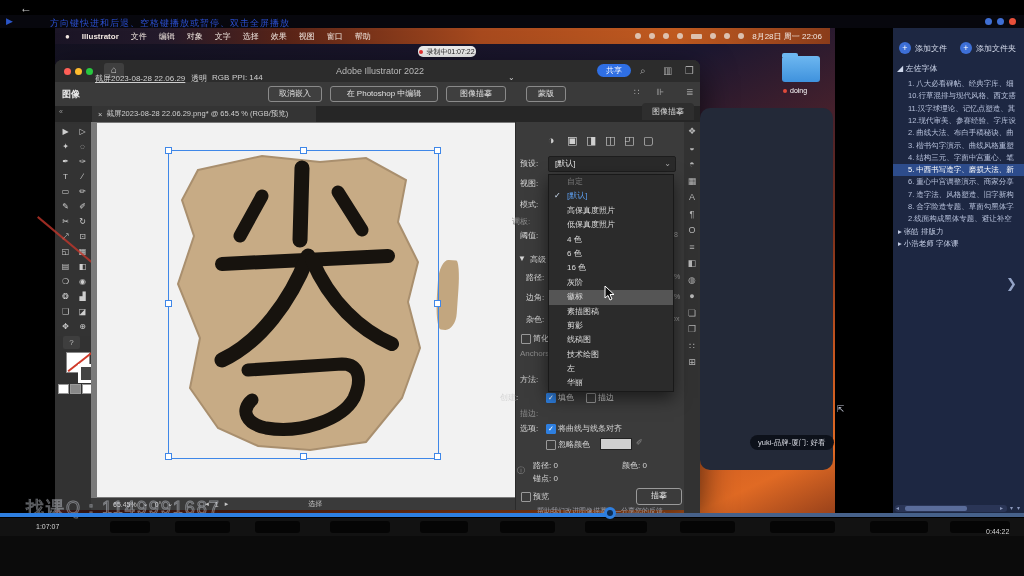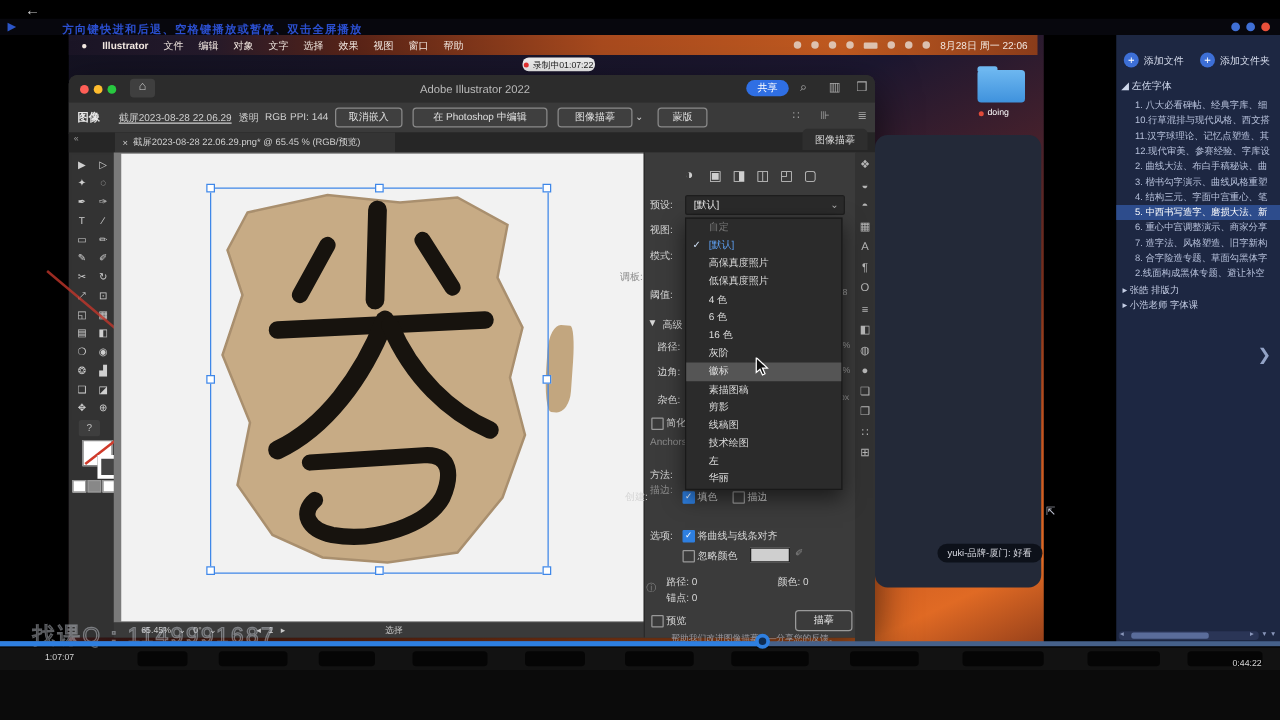--- a/index.html
+++ b/index.html
@@ -4,21 +4,21 @@
 <style>
   html,body{margin:0;padding:0}
   body{width:1024px;height:576px;overflow:hidden;background:#000;position:relative;
        font-family:"Liberation Sans","DejaVu Sans",sans-serif;color:#ddd;}
   .a{position:absolute}
   .nosel{user-select:none}
   
   .back{left:20px;top:1px;font-size:12px;color:#ccc}
   .hintbar{left:0;top:15px;width:1024px;height:13px;background:#07070d}
   .hint-ic{left:6px;top:16px;font-size:9px;color:#2b55c8}
-  .hint-tx{left:50px;top:17px;font-size:9px;font-weight:bold;color:#2b4fd0;letter-spacing:1px}
+  .hint-tx{left:50px;top:17px;font-size:9px;font-weight:normal;color:#2b4fd0;letter-spacing:1px}
   .windot{width:7px;height:7px;border-radius:50%;top:18px}
   
   .wall{left:55px;top:28px;width:780px;height:488px;
         background:linear-gradient(155deg,#141221 0%,#1c1730 38%,#44202c 52%,#7a2f1b 66%,#c3541f 80%,#e06a24 92%,#96401a 100%)}
   .menubar{left:55px;top:28px;width:775px;height:16px;display:flex;align-items:center;
         background:linear-gradient(90deg,#1b1526 0%,#241a2b 14%,#5a2417 30%,#a84a1e 55%,#c05a20 80%,#8a3c1a 100%);
         font-size:8px;color:#f3e9e2}
   .menubar .mi{margin-right:12px;white-space:nowrap}
   .msi{width:6px;height:6px;border-radius:50%;background:#e7ddd4;opacity:.8;margin-left:8px}
   .msi.batt{width:11px;height:5px;border-radius:1px}
@@ -35,21 +35,21 @@
   .tbar{left:55px;top:60px;width:645px;height:22px;background:#2c2c2c;border-radius:7px 7px 0 0;border-bottom:1px solid #222}
   .tl{width:7px;height:7px;border-radius:50%;top:68px}
   .homebtn{left:104px;top:63px;width:20px;height:15px;background:#3f3f3f;border-radius:3px;
            color:#cfcfcf;font-size:10px;text-align:center;line-height:14px}
   .aititle{left:300px;top:66px;width:160px;text-align:center;font-size:9px;color:#b9b9b9}
   .share{left:597px;top:64px;width:34px;height:13px;background:#2f6fe4;border-radius:7px;color:#fff;
          font-size:8px;text-align:center;line-height:13px}
   .tico{top:65px;font-size:10px;color:#a8a8a8}
   .cbar{left:55px;top:82px;width:645px;height:24px;background:#3a3a3a;border-bottom:1px solid #262626}
   .cb-lab{top:88px;font-size:9px;color:#e8e8e8;font-weight:bold}
-  .cb-tx{top:89px;font-size:8px;color:#cfcfcf;white-space:nowrap}
+  .cb-tx{top:73px;font-size:8px;color:#cfcfcf;white-space:nowrap}
   .cb-file{text-decoration:underline}
   .cb-btn{top:86px;height:14px;border:1px solid #8a8a8a;border-radius:3px;font-size:8px;color:#e0e0e0;
           text-align:center;line-height:13px;background:#3f3f3f;white-space:nowrap}
   .cb-ic{top:87px;font-size:9px;color:#9f9f9f}
   .tabrow{left:55px;top:106px;width:645px;height:16px;background:#262626}
   .doctab{left:92px;top:106px;width:218px;height:16px;background:#343434;display:flex;align-items:center;gap:4px;
           padding-left:6px;font-size:7.5px;color:#cfcfcf;white-space:nowrap;overflow:hidden}
   .collapse{left:59px;top:108px;font-size:7px;color:#9a9a9a}
   .tracetab{left:642px;top:103px;width:52px;height:17px;background:#2e2e2e;border-radius:4px 4px 0 0;
             font-size:8px;color:#d8d8d8;text-align:center;line-height:17px}
@@ -322,42 +322,42 @@
 <span class="a pico" style="left:643px">▢</span>
 
 <span class="a plab" style="left:520px;top:158px">预设:</span>
 <div class="a pselect">
   <span>[默认]</span>
   <span class="car">⌄</span>
 </div>
 
 <span class="a plab" style="left:520px;top:178px">视图:</span>
 <span class="a plab" style="left:520px;top:199px">模式:</span>
-<span class="a plab pdim" style="left:496px;top:216px">调板:</span>
+<span class="a plab pdim" style="left:512px;top:216px">调板:</span>
 <span class="a plab" style="left:520px;top:230px">阈值:</span>
 <span class="a pfrag" style="left:674px;top:231px">8</span>
 <span class="a plab" style="left:518px;top:254px">▼</span>
 <span class="a plab" style="left:530px;top:254px">高级</span>
 <span class="a plab" style="left:526px;top:272px">路径:</span>
 <span class="a pfrag" style="left:674px;top:273px">%</span>
 <span class="a plab" style="left:526px;top:292px">边角:</span>
 <span class="a pfrag" style="left:674px;top:293px">%</span>
 <span class="a plab" style="left:526px;top:314px">杂色:</span>
 <span class="a pfrag" style="left:672px;top:315px">px</span>
 <span class="a cbx" style="left:521px;top:334px"></span>
 <span class="a plab" style="left:533px;top:333px">简化</span>
 <span class="a plab pdim" style="left:520px;top:349px">Anchors:</span>
 <span class="a plab" style="left:520px;top:374px">方法:</span>
 
 <span class="a plab" style="left:500px;top:392px">创建:</span>
 <span class="a cbx on" style="left:546px;top:393px">✓</span>
 <span class="a plab" style="left:558px;top:392px">填色</span>
 <span class="a cbx" style="left:586px;top:393px"></span>
 <span class="a plab" style="left:598px;top:392px">描边</span>
-<span class="a plab pdim" style="left:520px;top:386px">描边:</span>
+<span class="a plab pdim" style="left:520px;top:408px">描边:</span>
 <span class="a plab" style="left:520px;top:423px">选项:</span>
 <span class="a cbx on" style="left:546px;top:424px">✓</span>
 <span class="a plab" style="left:558px;top:423px">将曲线与线条对齐</span>
 <span class="a cbx" style="left:546px;top:440px"></span>
 <span class="a plab" style="left:558px;top:439px">忽略颜色</span>
 <span class="a swatchbox"></span>
 <span class="a plab pdim" style="left:636px;top:438px">✐</span>
 <span class="a plab pdim" style="left:517px;top:465px">ⓘ</span>
 <span class="a plab" style="left:533px;top:460px">路径: 0</span>
 <span class="a plab" style="left:622px;top:460px">颜色: 0</span>

